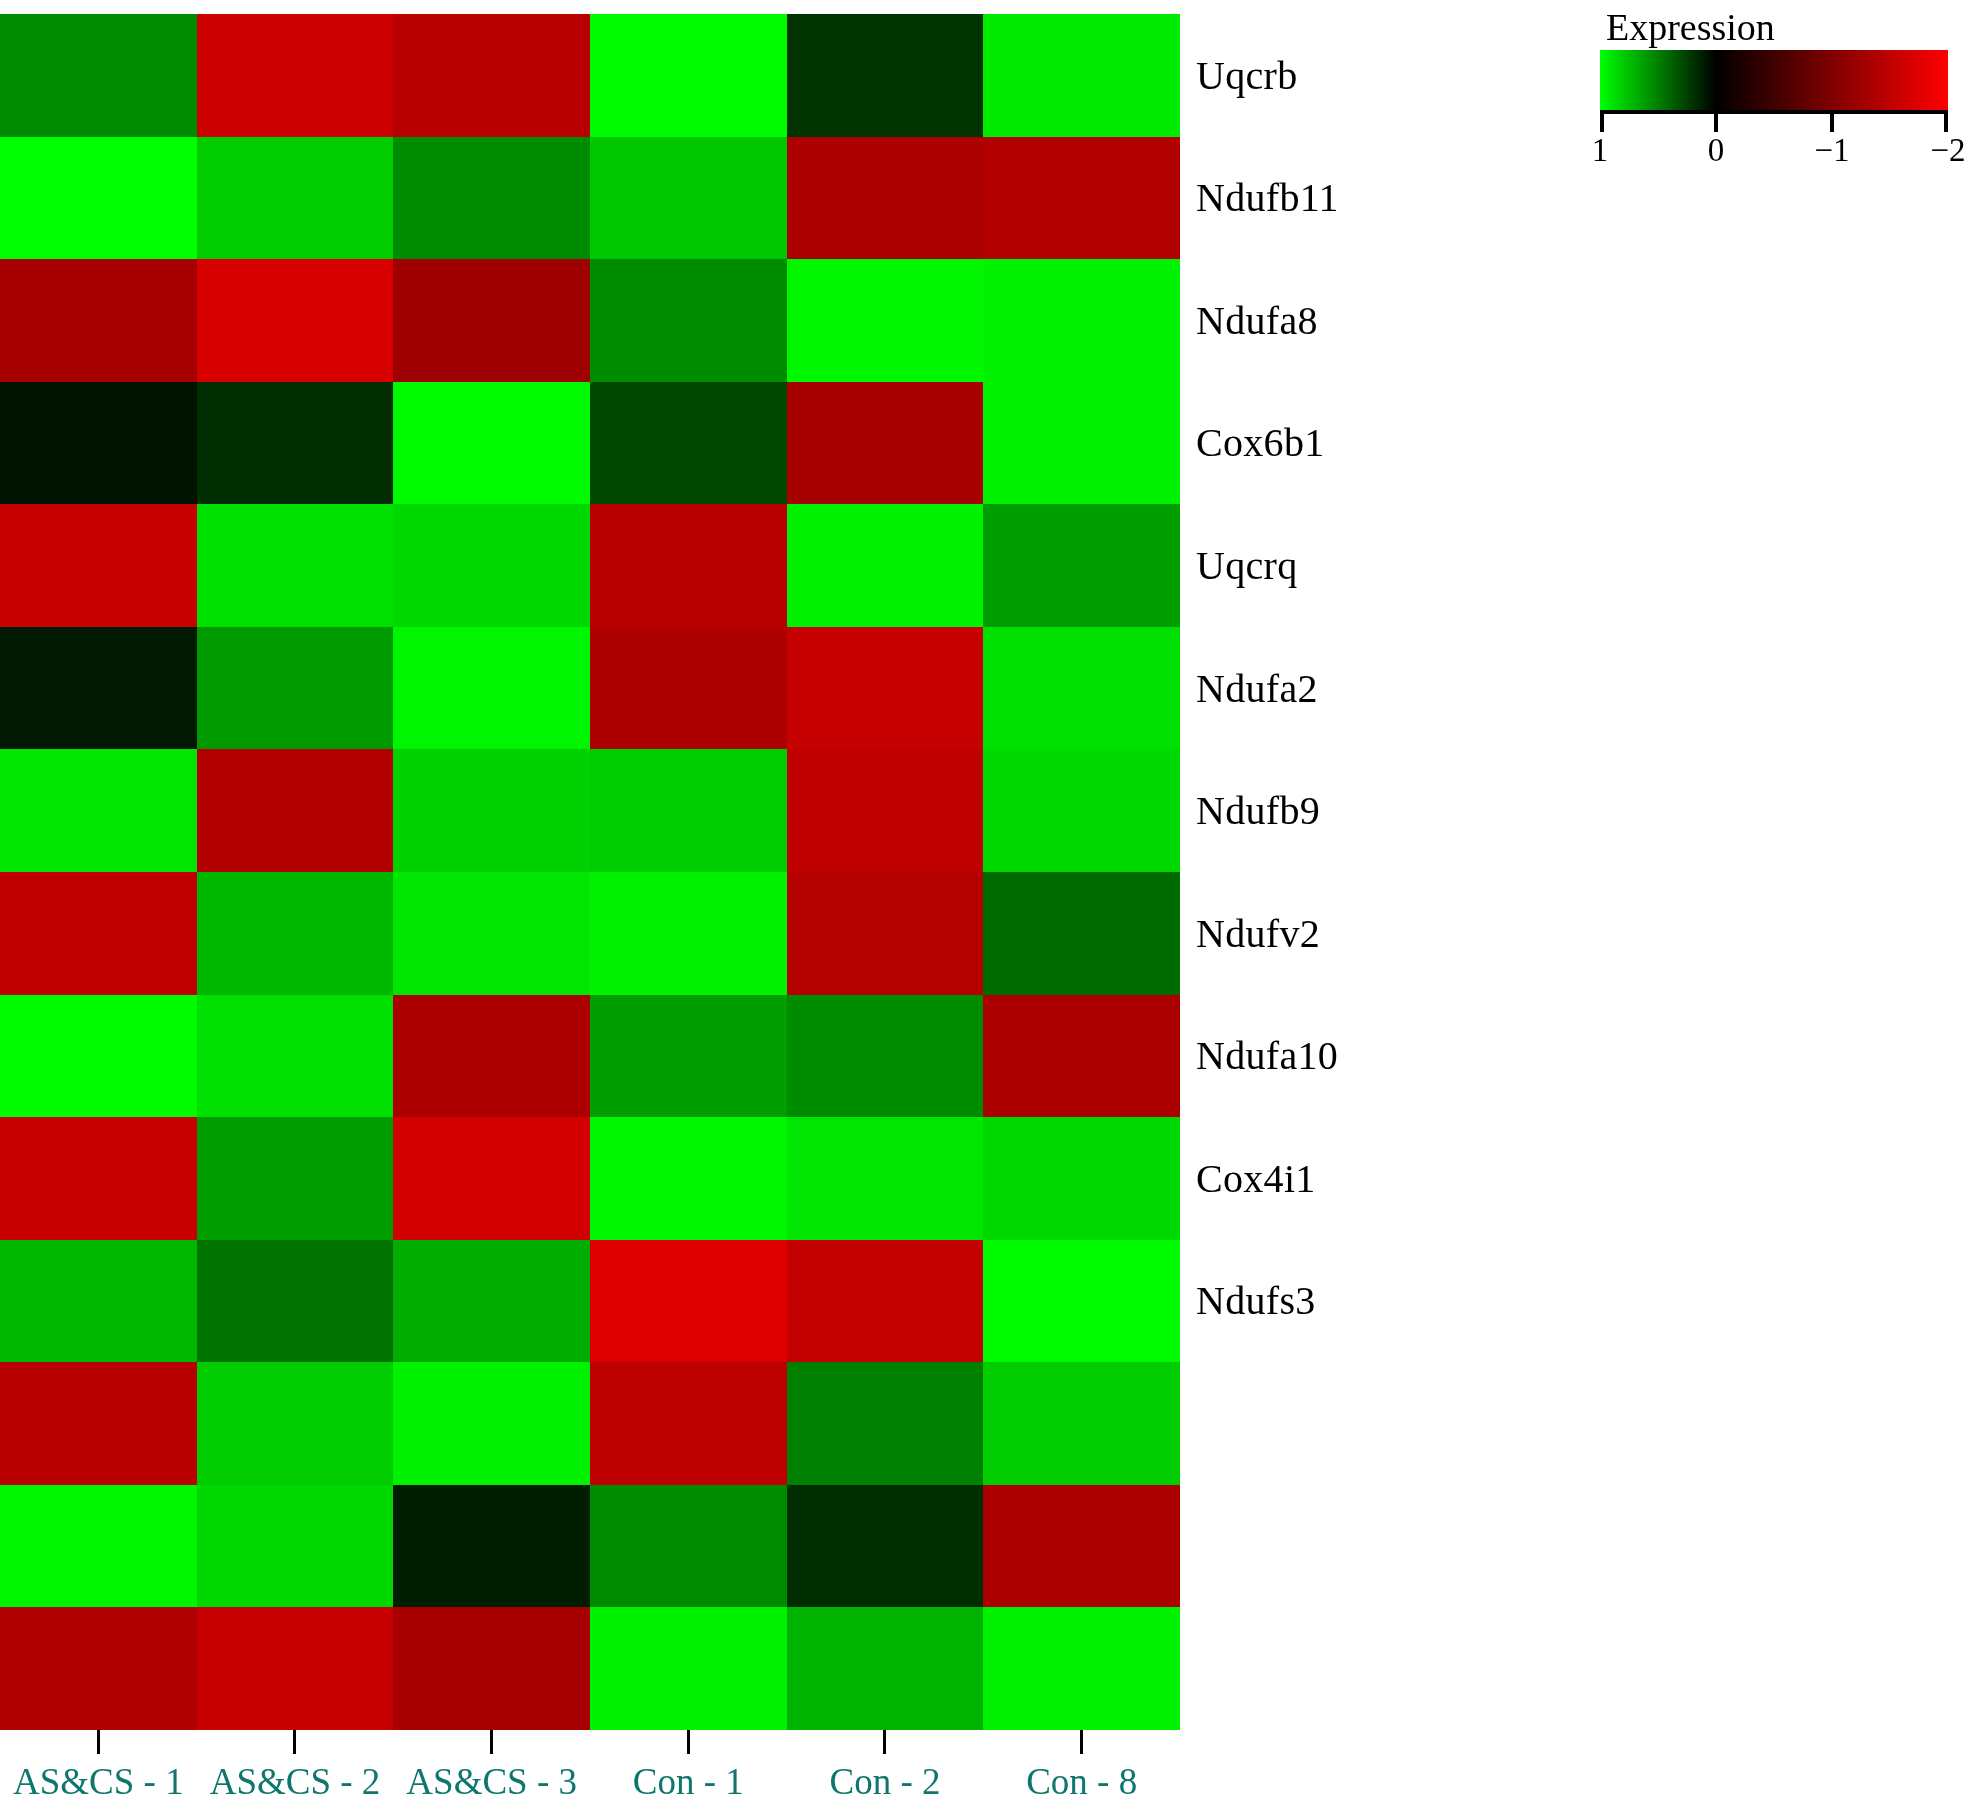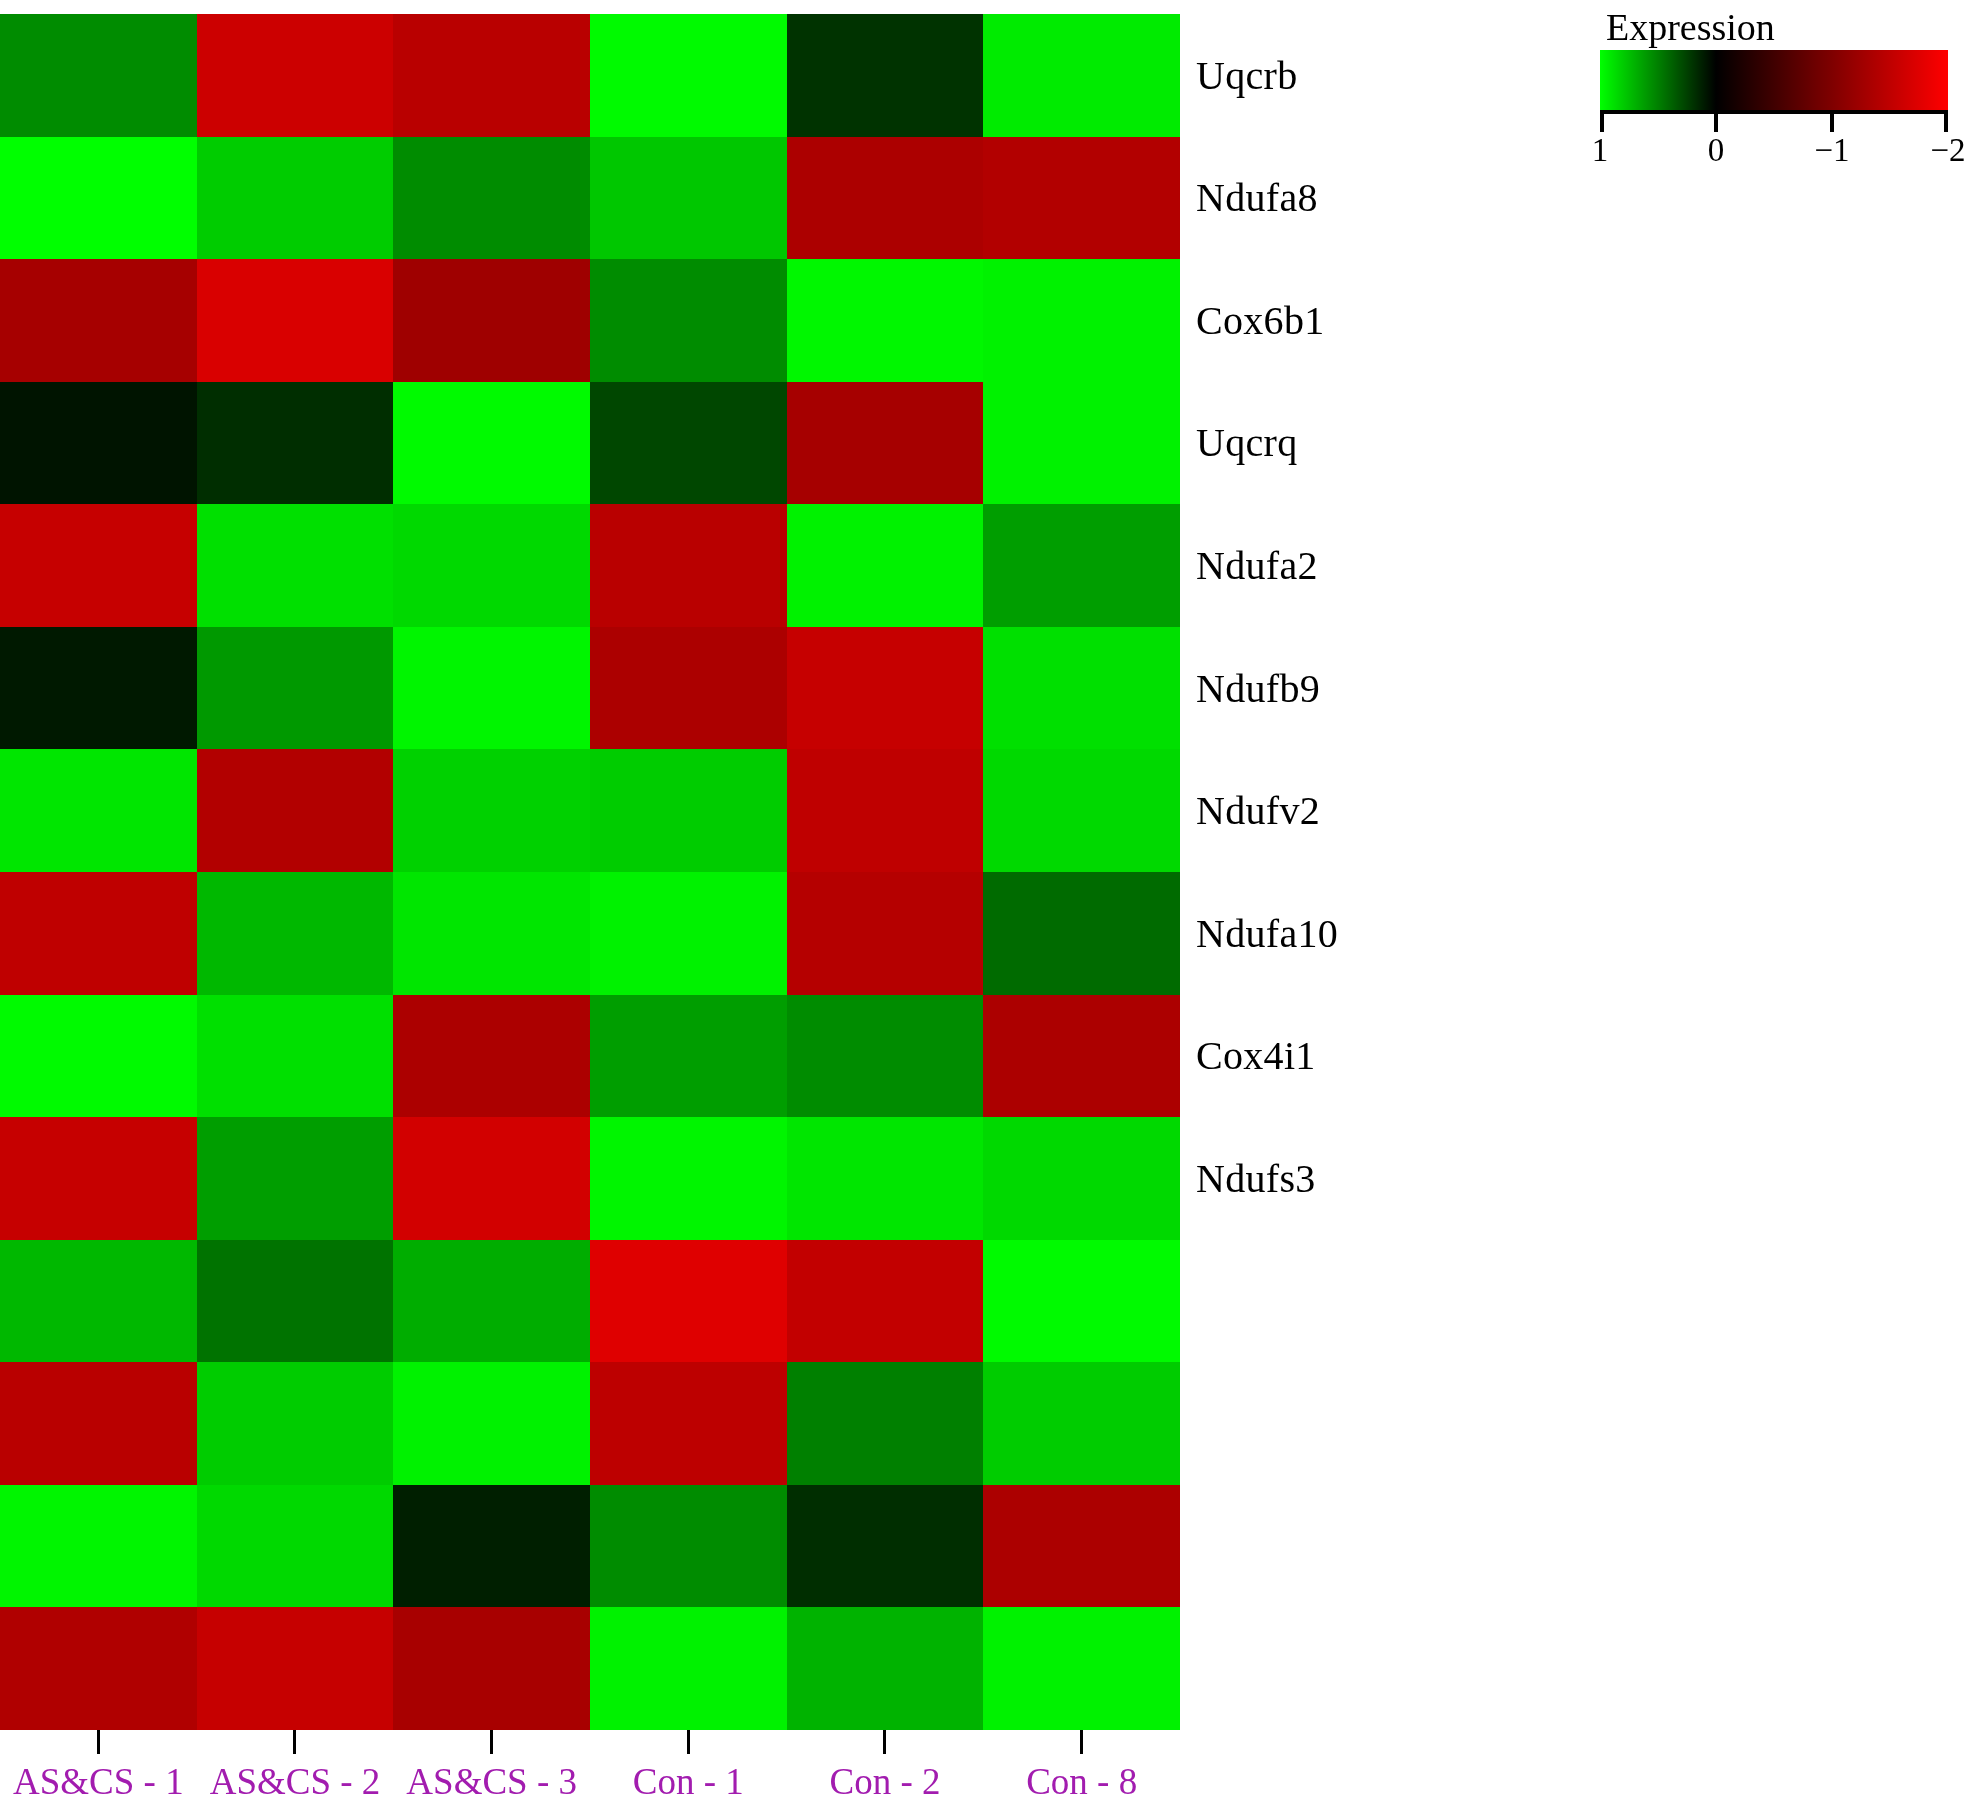--- a/index.html
+++ b/index.html
@@ -91,21 +91,21 @@
     display: grid;
     grid-template-columns: repeat(6, 1fr);
     width: 100%;
     height: 50px;
   }
   .col-name {
     display: flex;
     justify-content: center;
     align-items: flex-start;
     font-size: 37px;
-    color: #a21caf;
+    color: #0f766e;
     white-space: nowrap;
   }
 
   
   #legend {
     position: absolute;
     left: 1600px;
     top: 8px;
     width: 360px;
     height: 140px;
@@ -250,20 +250,21 @@
         <div class="hm-cell" style="background: rgb(198, 0, 0);"></div>
         <div class="hm-cell" style="background: rgb(168, 0, 0);"></div>
         <div class="hm-cell" style="background: rgb(0, 242, 0);"></div>
         <div class="hm-cell" style="background: rgb(0, 179, 0);"></div>
         <div class="hm-cell" style="background: rgb(0, 242, 0);"></div>
       </div>
   </div>
 
   <div id="row-labels">
       <div class="row-label">Uqcrb</div>
+      <div class="row-label">Ndufb11</div>
       <div class="row-label">Ndufa8</div>
       <div class="row-label">Cox6b1</div>
       <div class="row-label">Uqcrq</div>
       <div class="row-label">Ndufa2</div>
       <div class="row-label">Ndufb9</div>
       <div class="row-label">Ndufv2</div>
       <div class="row-label">Ndufa10</div>
       <div class="row-label">Cox4i1</div>
       <div class="row-label">Ndufs3</div>
     </div>

